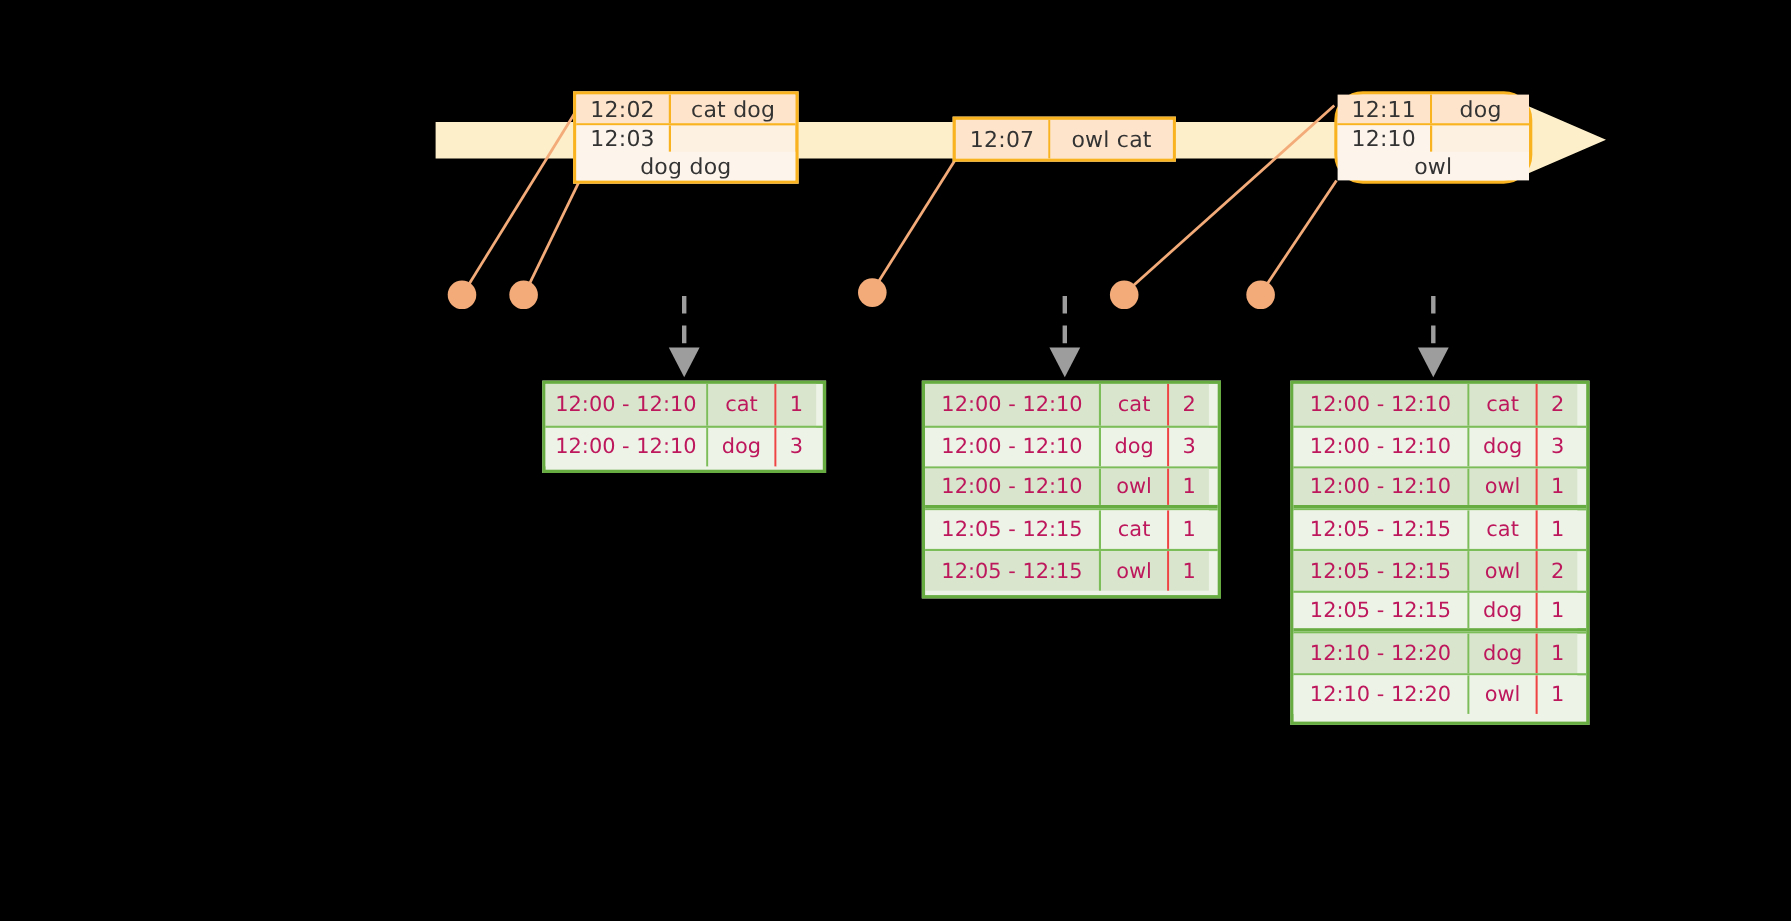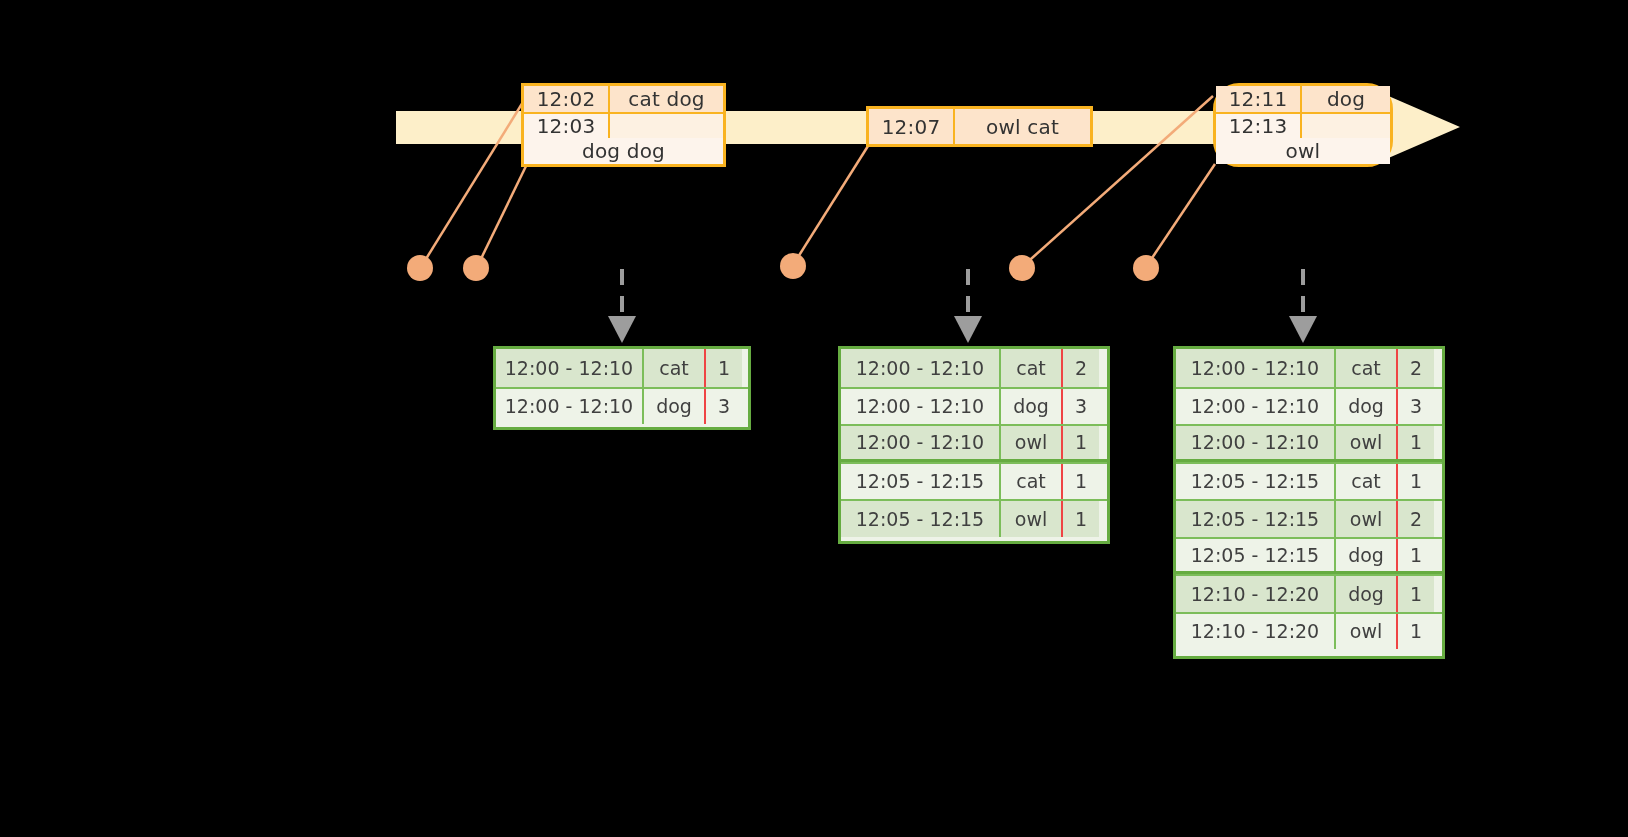--- a/index.html
+++ b/index.html
@@ -78,21 +78,21 @@
   }
   .res-row + .res-row { border-top: 2px solid #7cbd5a; }
   .res-row.group-end { border-bottom: 3px solid #66ac41; }
   .res-row.shade-dark .res-cell { background: #d9e6cd; }
   .res-row.shade-light .res-cell { background: #eef3e8; }
   .res-cell {
     display: flex;
     align-items: center;
     justify-content: center;
     font-size: 19px;
-    color: #404040;
+    color: #be185d;
     white-space: nowrap;
     box-sizing: border-box;
   }
   .res-window { width: 148px; border-right: 2px solid #7cbd5a; }
   .res-word   { width: 62px;  border-right: 2px solid #ef4444; }
   .res-count  { width: 36px; }
 
   
   .result-table.wide .res-window { width: 160px; }
   .result-table.wide .res-word   { width: 62px; }
@@ -139,34 +139,34 @@
     <div class="event-row shade-dark">
       <div class="ev-cell ev-time">12:02</div>
       <div class="ev-cell ev-words">cat dog</div>
     </div>
     <div class="event-row shade-light">
       <div class="ev-cell ev-time">12:03</div>
       <div class="ev-cell ev-words">dog dog</div>
     </div>
   </div>
 
-  <div class="event-box" style="left:866px; top:82px; width:227px; height:41px;">
+  <div class="event-box" style="left:866px; top:82px; width:203px; height:41px;">
     <div class="event-row shade-dark">
       <div class="ev-cell ev-time">12:07</div>
       <div class="ev-cell ev-words">owl cat</div>
     </div>
   </div>
 
   <div class="event-box" style="left:1213px; top:59px; width:180px; height:84px;border-radius:26px;">
     <div class="event-row shade-dark">
       <div class="ev-cell ev-time">12:11</div>
       <div class="ev-cell ev-words">dog</div>
     </div>
     <div class="event-row shade-light">
-      <div class="ev-cell ev-time">12:13</div>
+      <div class="ev-cell ev-time">12:10</div>
       <div class="ev-cell ev-words">owl</div>
     </div>
   </div>
 
   <div class="result-table" style="left:493px; top:322px; width:258px; height:84px;">
     <div class="res-row shade-dark">
       <div class="res-cell res-window">12:00 - 12:10</div>
       <div class="res-cell res-word">cat</div>
       <div class="res-cell res-count">1</div>
     </div>

